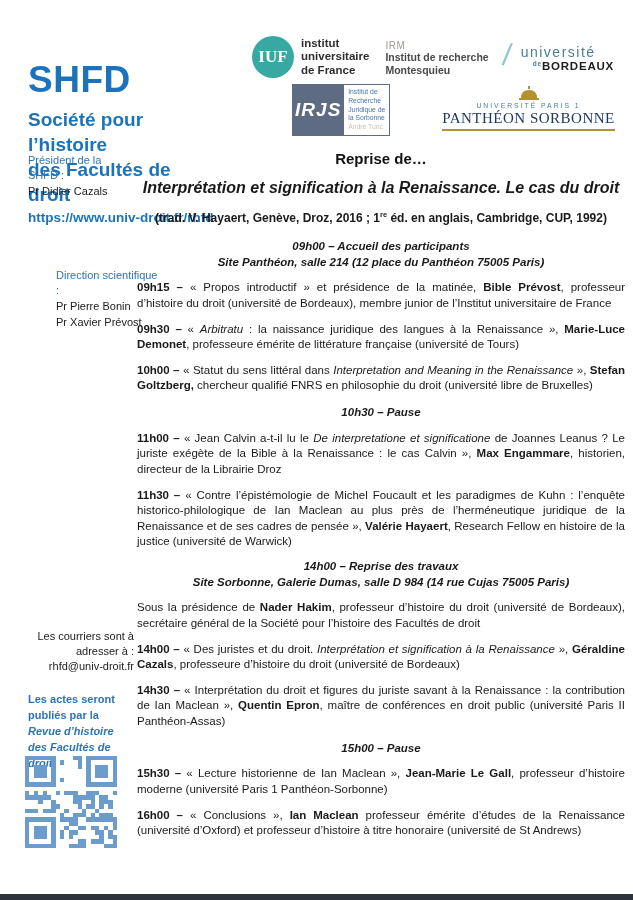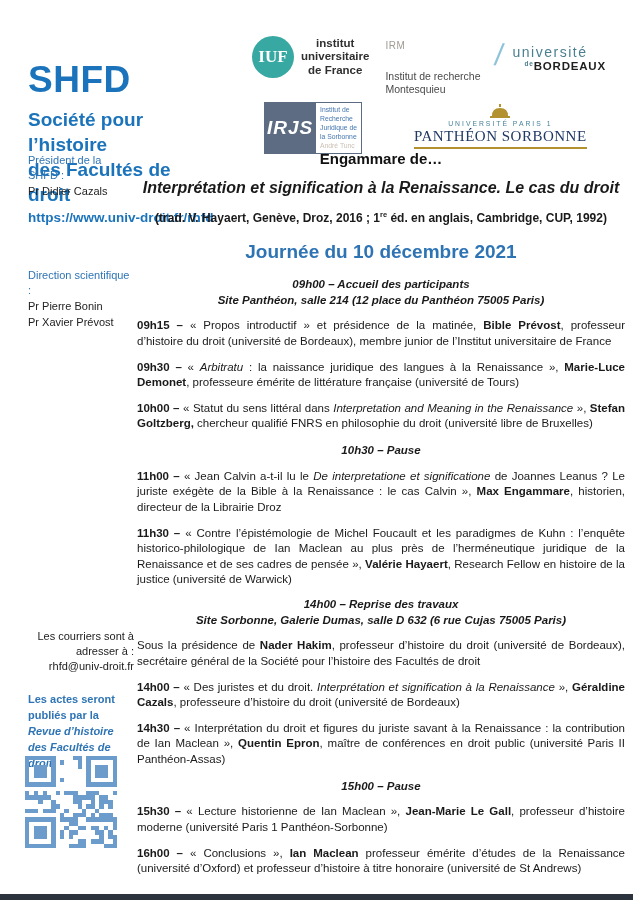--- a/index.html
+++ b/index.html
@@ -18,50 +18,50 @@
   .brand-name { margin-top:6px; font-size:19px; font-weight:700; color:#1b74bb; line-height:1.32; }
   .brand-url { margin-top:3px; font-size:13.5px; font-weight:700; color:#1b74bb; }
 
   
   .logos { position:absolute; left:252px; top:36px; width:375px; }
   .logo-row1 { display:flex; align-items:flex-start; }
   .iuf { display:flex; align-items:center; }
   .iuf-circle { width:42px; height:42px; border-radius:50%; background:#38a8a2;
     color:#fff; display:flex; align-items:center; justify-content:center;
     font-family:"Liberation Serif", serif; font-weight:700; font-size:17px; }
-  .iuf-text { margin-left:7px; font-size:11.5px; font-weight:700; color:#2f2f2f; line-height:1.18;text-align:center; }
+  .iuf-text { margin-left:7px; font-size:11.5px; font-weight:700; color:#2f2f2f; line-height:1.18; }
   .irm { margin-left:16px; padding-top:4px; }
   .irm-abbr { font-size:10px; color:#a09a93; letter-spacing:0.5px; }
-  .irm-lines { font-size:10.5px; font-weight:400; color:#4a4a4a; line-height:1.25; margin-top:19px; }
+  .irm-lines { font-size:10.5px; font-weight:700; color:#4a4a4a; line-height:1.25; margin-top:0; }
   .bordeaux { margin-left:18px; padding-top:8px; position:relative; }
   .bdx-slash { position:absolute; left:-4px; top:2px; font-size:30px; font-weight:400; color:#8fc3d9; transform:skewX(-8deg); }
   .bdx-univ { margin-left:14px; font-size:14px; color:#4a7f90; letter-spacing:1.5px; }
   .bdx-line2 { margin-left:26px; font-size:11.5px; font-weight:700; color:#1e1e1e; letter-spacing:0.8px; }
   .bdx-de { font-size:6.5px; vertical-align:top; color:#4a7f90; }
 
-  .logo-row2 { display:flex; align-items:flex-start; margin-top:6px; margin-left:12px; }
+  .logo-row2 { display:flex; align-items:flex-start; margin-top:6px; margin-left:28px;justify-content:center; }
   .irjs { display:flex; }
   .irjs-box { width:52px; height:52px; background:#5d6c83; color:#fff;
     display:flex; align-items:center; justify-content:center;
     font-size:19px; font-weight:700; font-style:italic; letter-spacing:1px; }
   .irjs-side { border:1px solid #5d6c83; border-left:none; padding:3px 4px 2px;
     font-size:6.8px; line-height:1.3; color:#4577b0; background:#fff; }
   .irjs-sub { color:#c9bfb4; margin-top:1px; }
   .pantheon { margin-left:52px; text-align:center; padding-top:2px; }
   .dome { display:block; margin:0 auto 1px; }
   .pantheon-small { font-size:6.8px; letter-spacing:2px; color:#46829b; }
   .pantheon-large { font-family:"Liberation Serif", serif; font-size:15px; color:#1f3864;
     letter-spacing:0.5px; border-bottom:2px solid #b3912f; padding-bottom:2px; display:inline-block; margin-top:1px; }
 
   
   .sidebar-block { position:absolute; left:28px; width:106px; font-size:11px; line-height:1.35; }
   .sb-label { color:#2e74b5; font-weight:400; }
   .sb-text  { color:#222; margin-top:1px; }
   .sb-president { top:153px; }
-  .sb-direction { top:268px; }
+  .sb-direction { top:268px;margin-left:28px; }
   .sb-mail { top:629px; color:#222;text-align:right; }
   .sb-actes { top:692px; color:#2e74b5; font-weight:700; line-height:1.45; }
   .qr { position:absolute; left:25px; top:756px; width:92px; height:92px; }
 
   
   .main { position:absolute; left:137px; top:150px; width:488px; }
   .kicker { text-align:center; font-weight:700; font-size:15px; color:#111; }
   .title  { text-align:center; font-weight:700; font-style:italic; font-size:16px;
             margin-top:12px; white-space:nowrap; }
   .edition{ text-align:center; font-weight:700; font-size:12px; margin-top:13px; }
@@ -356,33 +356,32 @@
     <rect x="10" y="20" width="1" height="1" fill="#6b9ccb"></rect>
     <rect x="11" y="20" width="1" height="1" fill="#6b9ccb"></rect>
     <rect x="12" y="20" width="1" height="1" fill="#6b9ccb"></rect>
     <rect x="13" y="20" width="1" height="1" fill="#6b9ccb"></rect>
     <rect x="18" y="20" width="1" height="1" fill="#6b9ccb"></rect>
     <rect x="19" y="20" width="1" height="1" fill="#6b9ccb"></rect>
     <rect x="20" y="20" width="1" height="1" fill="#6b9ccb"></rect>
   </svg>
 
 <div class="main">
-  <div class="kicker">Engammare de…</div>
+  <div class="kicker">Reprise de…</div>
   <div class="title">Interprétation et signification à la Renaissance. Le cas du droit</div>
   <div class="edition"><span class="b">(trad. V. Hayaert, Genève, Droz, 2016 ; 1</span><sup class="b">re</sup><span class="b"> éd. en anglais, Cambridge, CUP, 1992)</span></div>
-  <div class="date-heading">Journée du 10 décembre 2021</div>
   <div class="schedule">
       <div class="sched-center"><span class="b i">09h00 – Accueil des participants</span><br><span class="b i">Site Panthéon, salle 214 (12 place du Panthéon 75005 Paris)</span></div>
       <div class="sched-para"><span class="b">09h15 –</span><span> « Propos introductif » et présidence de la matinée, </span><span class="b">Bible Prévost</span><span>, professeur d’histoire du droit (université de Bordeaux), membre junior de l’Institut universitaire de France</span></div>
       <div class="sched-para"><span class="b">09h30 –</span><span> « </span><span class="i">Arbitratu</span><span> : la naissance juridique des langues à la Renaissance », </span><span class="b">Marie-Luce Demonet</span><span>, professeure émérite de littérature française (université de Tours)</span></div>
       <div class="sched-para"><span class="b">10h00 –</span><span> « Statut du sens littéral dans </span><span class="i">Interpretation and Meaning in the Renaissance</span><span> », </span><span class="b">Stefan Goltzberg,</span><span> chercheur qualifié FNRS en philosophie du droit (université libre de Bruxelles)</span></div>
       <div class="sched-pause"><span class="b i">10h30 – Pause</span></div>
       <div class="sched-para"><span class="b">11h00 –</span><span> « Jean Calvin a-t-il lu le </span><span class="i">De interpretatione et significatione</span><span> de Joannes Leanus ? Le juriste exégète de la Bible à la Renaissance : le cas Calvin », </span><span class="b">Max Engammare</span><span>, historien, directeur de la Librairie Droz</span></div>
       <div class="sched-para"><span class="b">11h30 –</span><span> « Contre l’épistémologie de Michel Foucault et les paradigmes de Kuhn : l’enquête historico-philologique de Ian Maclean au plus près de l’herméneutique juridique de la Renaissance et de ses cadres de pensée », </span><span class="b">Valérie Hayaert</span><span>, Research Fellow en histoire de la justice (université de Warwick)</span></div>
-      <div class="sched-center"><span class="b i">14h00 – Reprise des travaux</span><br><span class="b i">Site Sorbonne, Galerie Dumas, salle D 632 (6 rue Cujas 75005 Paris)</span></div>
+      <div class="sched-center"><span class="b i">14h00 – Reprise des travaux</span><br><span class="b i">Site Sorbonne, Galerie Dumas, salle D 984 (14 rue Cujas 75005 Paris)</span></div>
       <div class="sched-para"><span>Sous la présidence de </span><span class="b">Nader Hakim</span><span>, professeur d’histoire du droit (université de Bordeaux), secrétaire général de la Société pour l’histoire des Facultés de droit</span></div>
       <div class="sched-para"><span class="b">14h00 –</span><span> « Des juristes et du droit. </span><span class="i">Interprétation et signification à la Renaissance</span><span> », </span><span class="b">Géraldine Cazals</span><span>, professeure d’histoire du droit (université de Bordeaux)</span></div>
       <div class="sched-para"><span class="b">14h30 –</span><span> « Interprétation du droit et figures du juriste savant à la Renaissance : la contribution de Ian Maclean », </span><span class="b">Quentin Epron</span><span>, maître de conférences en droit public (université Paris II Panthéon-Assas)</span></div>
       <div class="sched-pause"><span class="b i">15h00 – Pause</span></div>
       <div class="sched-para"><span class="b">15h30 –</span><span> « Lecture historienne de Ian Maclean », </span><span class="b">Jean-Marie Le Gall</span><span>, professeur d’histoire moderne (université Paris 1 Panthéon-Sorbonne)</span></div>
       <div class="sched-para"><span class="b">16h00 –</span><span> « Conclusions », </span><span class="b">Ian Maclean</span><span> professeur émérite d’études de la Renaissance (université d’Oxford) et professeur d’histoire à titre honoraire (université de St Andrews)</span></div>
     </div>
 
 </div>
 

